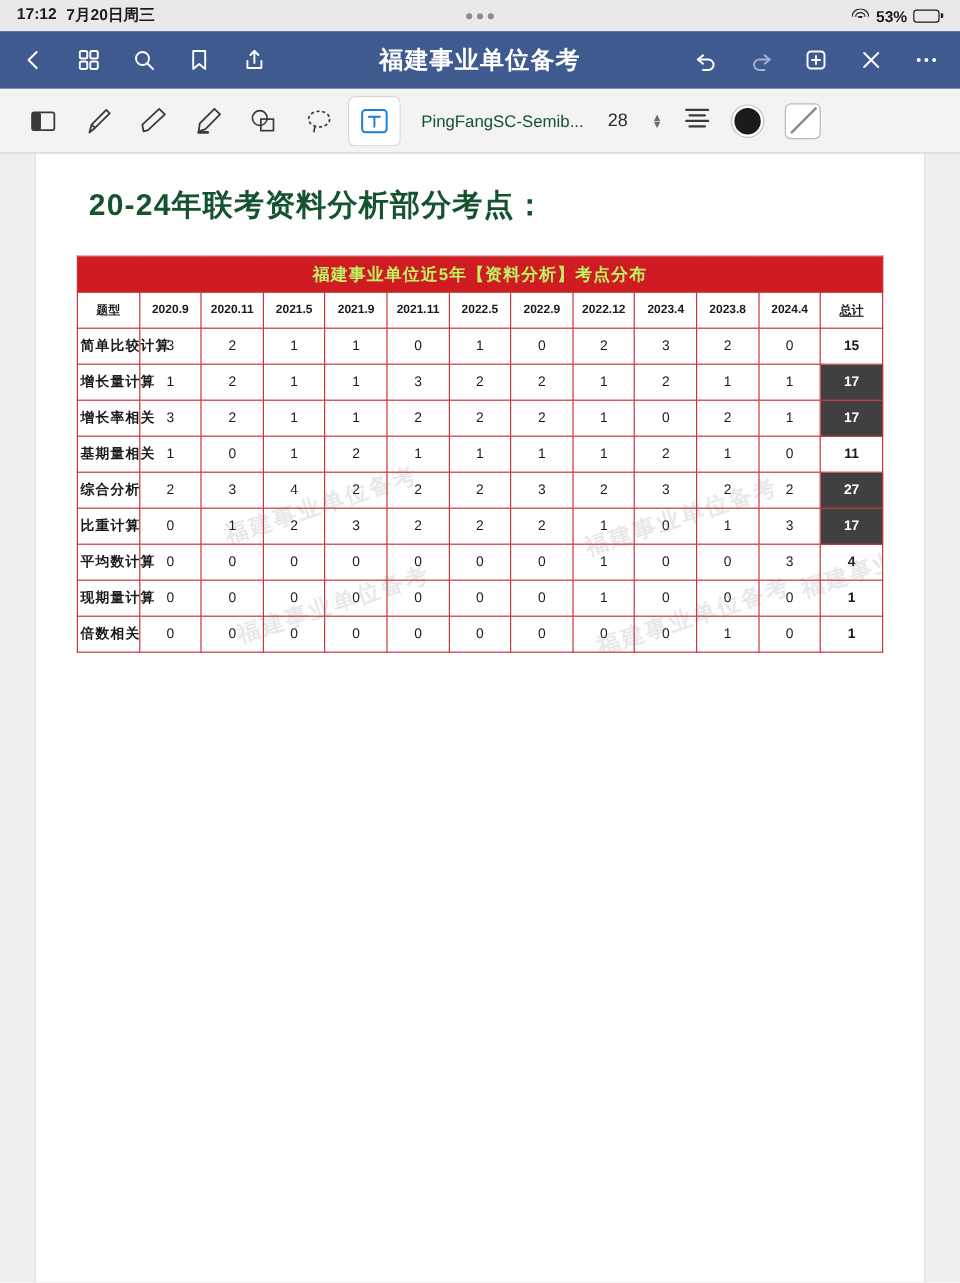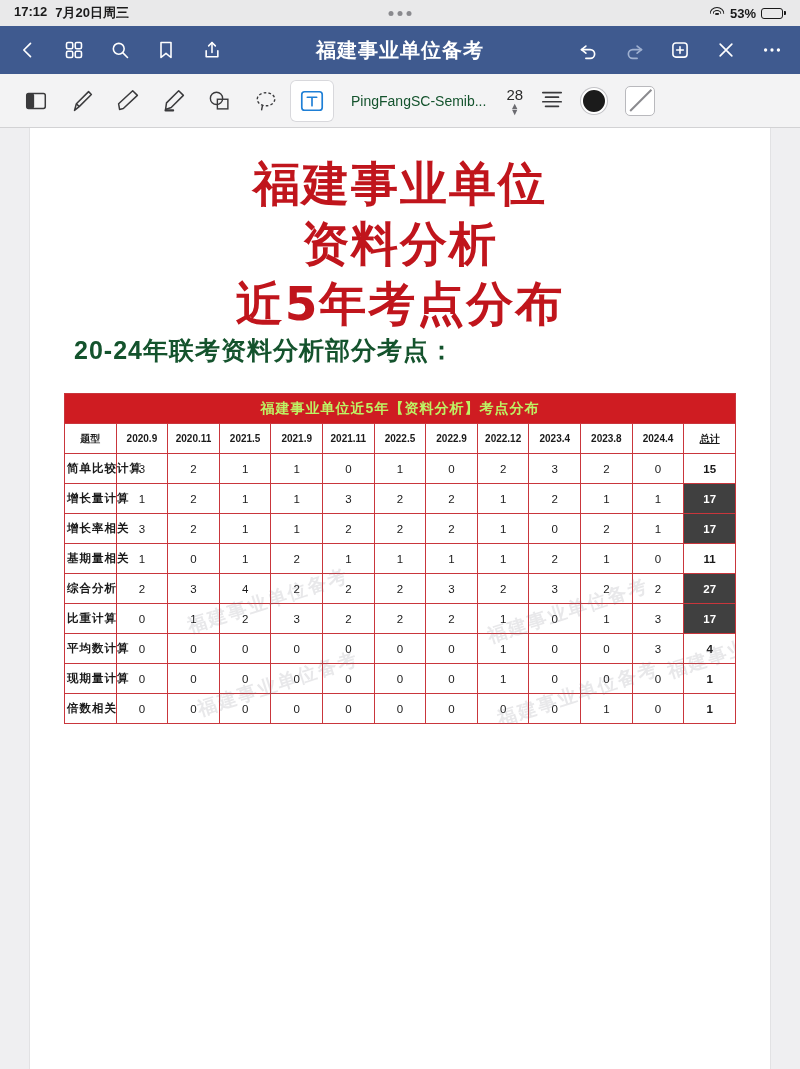--- a/index.html
+++ b/index.html
@@ -69,21 +69,21 @@
     width: 44px; height: 42px;
     display: flex; align-items: center; justify-content: center;
     border-radius: 6px; cursor: pointer;
   }
   .tool.active { background: #ffffff; box-shadow: 0 0 0 1px #d8d8dc inset; }
   .font-name {
     font-size: 14px; color: #14532d; margin-left: 15px;
     max-width: 160px; overflow: hidden; text-overflow: ellipsis; white-space: nowrap;
     cursor: pointer;
   }
-  .font-size { font-size: 15px; color: #2b2b2b; display:flex; align-items:center; gap:0; margin-left: 18px; cursor: pointer; flex-direction: column;}
+  .font-size { font-size: 15px; color: #2b2b2b; display:flex; align-items:center; gap:20px; margin-left: 18px; cursor: pointer;}
   .stepper { display:flex; flex-direction: column; line-height: 6px; font-size: 9px; color:#6b6b70; }
   .align-ico { margin-left: 16px; cursor: pointer; }
   .color-swatch {
     width: 26px; height: 26px; border-radius: 50%;
     background: #1b1b1b; margin-left: 16px; border: 2px solid #ffffff;
     box-shadow: 0 0 0 1px #c3c3c7; cursor: pointer;
   }
   .pen-box {
     width: 30px; height: 30px; margin-left: 16px;
     border: 1.5px solid #b9b9bd; border-radius: 5px; position: relative; background:#fff; cursor: pointer;
@@ -321,25 +321,20 @@
     </svg>
   </div>
 
   <div class="color-swatch"></div>
   <div class="pen-box"></div>
 </div>
 
 <div class="canvas-wrap">
   <div class="page">
 
-    <div class="doc-title">
-      <div>福建事业单位</div>
-      <div>资料分析</div>
-      <div>近5年考点分布</div>
-    </div>
 
     <div class="subtitle">20-24年联考资料分析部分考点：</div>
 
     <div class="tbl-wrap">
       <table class="kd">
         <thead>
           <tr>
             <th class="tbl-caption" colspan="13">福建事业单位近5年【资料分析】考点分布</th>
           </tr>
           <tr class="hdr-row" id="hdr-row">

